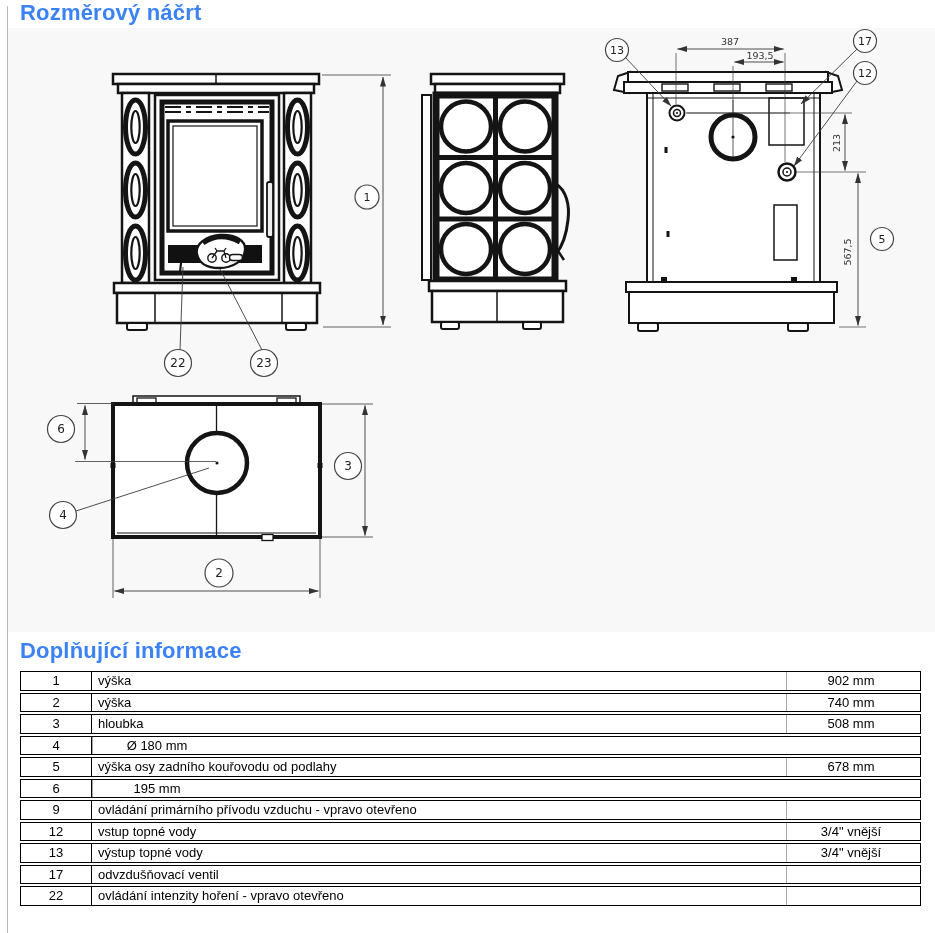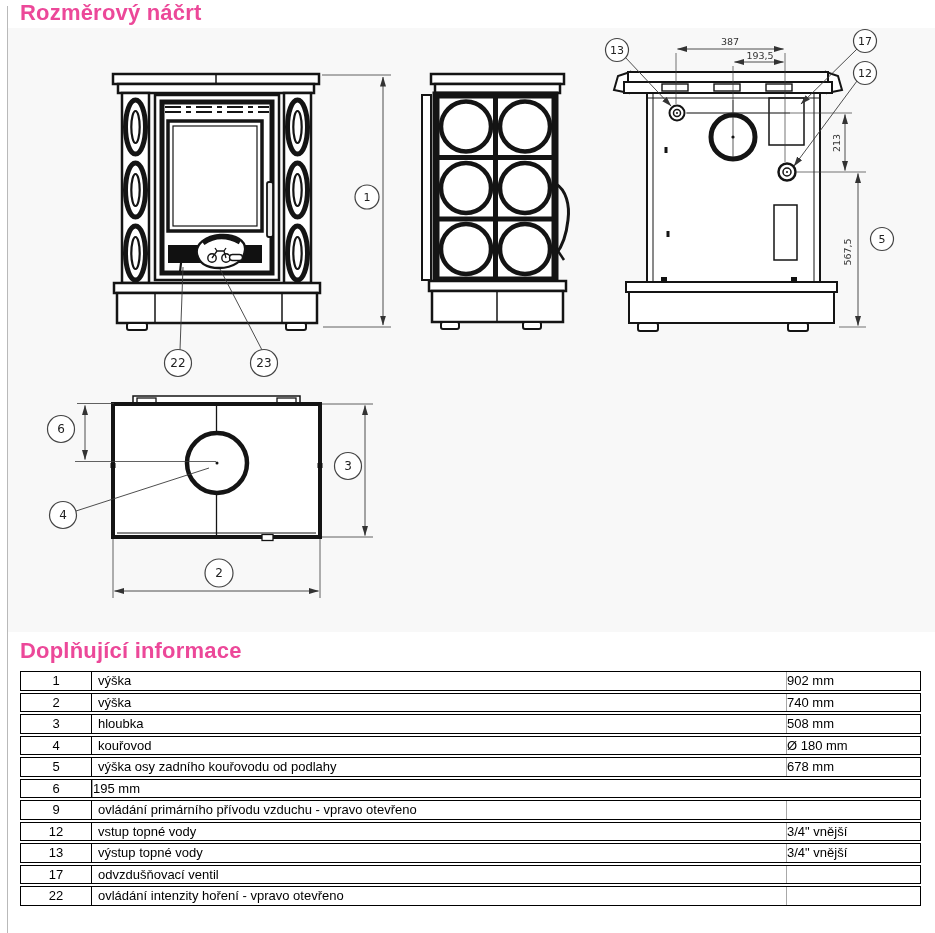--- a/index.html
+++ b/index.html
@@ -2,29 +2,29 @@
 <html><head>
 <meta charset="utf-8">
 <style>
   html,body{margin:0;padding:0;}
   body{
     width:935px;height:933px;position:relative;background:#ffffff;
     font-family:"Liberation Sans",sans-serif;color:#000;overflow:hidden;
   }
   .page-border{position:absolute;left:7px;top:6px;width:1px;height:927px;background:#b9b9b9;}
   .draw-bg{position:absolute;left:8px;top:28px;width:927px;height:604px;background:#f8f8f8;}
-  .title{position:absolute;font-weight:bold;font-size:22px;letter-spacing:.2px;color:#ec4899;white-space:nowrap;}
+  .title{position:absolute;font-weight:bold;font-size:22px;letter-spacing:.2px;color:#3b82f6;white-space:nowrap;}
   .title1{left:20px;top:0px;}
   .title2{left:20px;top:638px;}
   svg.sketch{position:absolute;left:0;top:0;}
   .info-table{position:absolute;left:20px;top:671px;width:901px;}
   .trow{display:flex;border:1.5px solid #000;height:17.5px;margin-bottom:2px;background:#fff;font-size:13px;}
   .c-num{width:70px;text-align:center;border-right:1.5px solid #000;line-height:17.5px;}
   .c-desc{flex:1;padding-left:6px;line-height:17.5px;white-space:nowrap;overflow:hidden;}
-  .c-val{width:128px;text-align:left;padding-right:5px;border-left:1px solid #a8a8a8;line-height:17.5px;white-space:nowrap;}
+  .c-val{width:128px;text-align:center;padding-right:5px;border-left:1px solid #a8a8a8;line-height:17.5px;white-space:nowrap;}
   text{font-family:"DejaVu Sans",sans-serif;}
   .dimtxt{font-size:9.5px;fill:#333;}
   .cotxt{font-size:11px;fill:#222;}
   .cotxtL{font-size:12px;fill:#222;}
 </style>
 </head>
 <body>
 
 <div class="page-border"></div>
 <div class="draw-bg"></div>
@@ -266,21 +266,20 @@
   </div>
 
   <div class="trow">
     <div class="c-num">3</div>
     <div class="c-desc">hloubka</div>
     <div class="c-val">508 mm</div>
   </div>
 
   <div class="trow">
     <div class="c-num">4</div>
-    <div class="c-desc">kouřovod</div>
     <div class="c-val">Ø 180 mm</div>
   </div>
 
   <div class="trow">
     <div class="c-num">5</div>
     <div class="c-desc">výška osy zadního kouřovodu od podlahy</div>
     <div class="c-val">678 mm</div>
   </div>
 
   <div class="trow">

